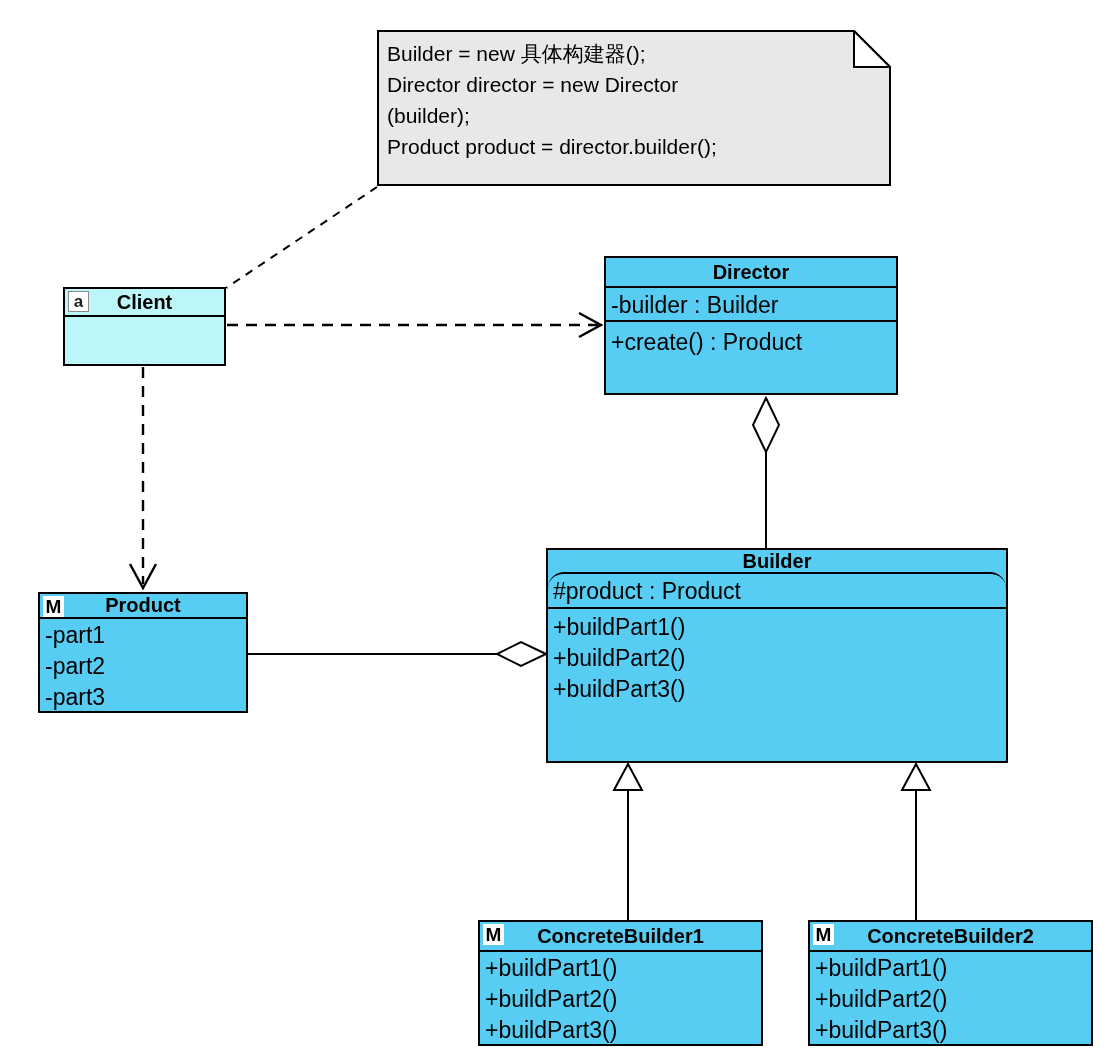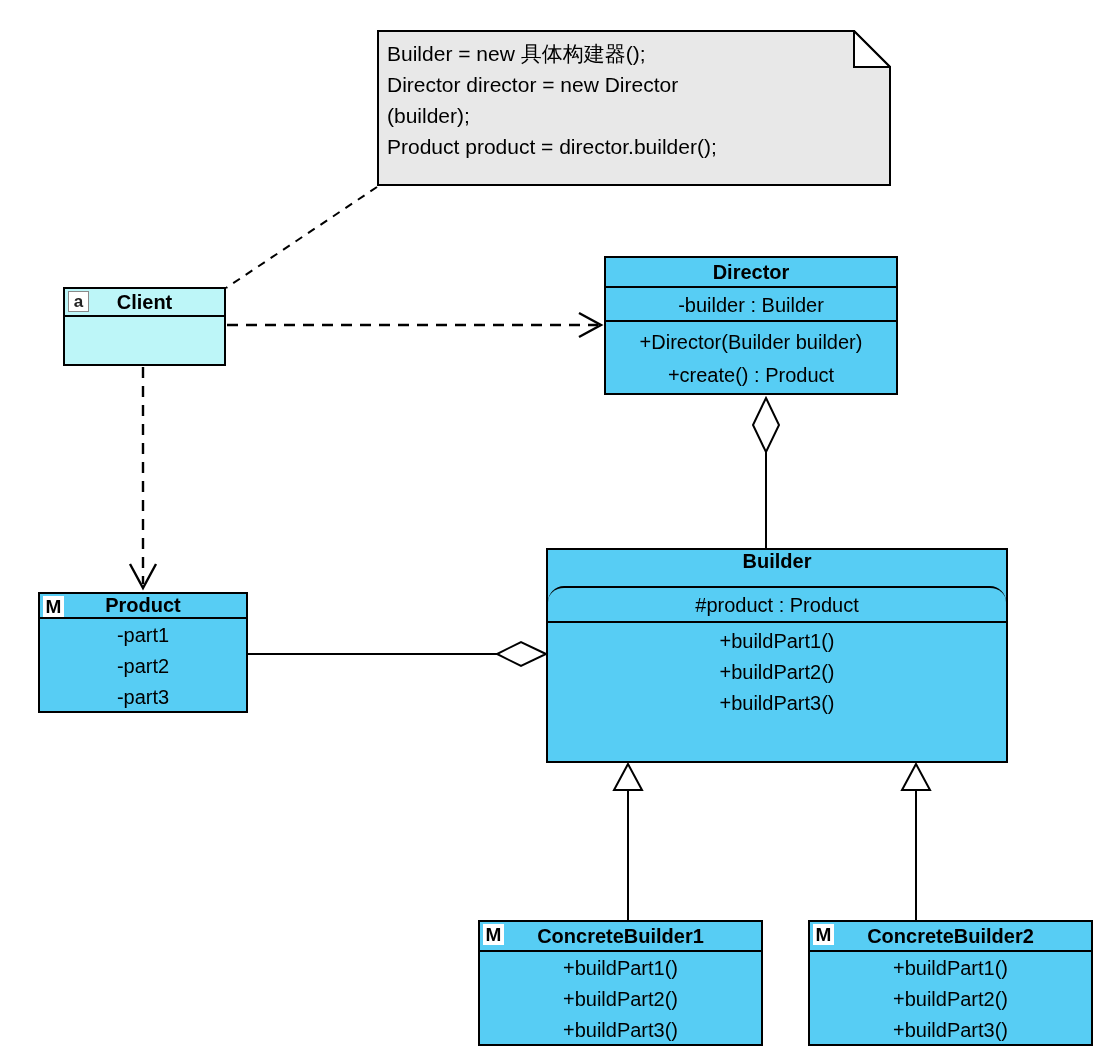--- a/index.html
+++ b/index.html
@@ -53,21 +53,21 @@
     font-size: 20px;
     white-space: nowrap;
     overflow: visible;
   }
   .cmp {
     border-top: 2px solid var(--line-color, #000);
     box-sizing: border-box;
     padding: 1px 5px 0 5px;
     overflow: visible;
   }
-  .member { font-size: 20px; line-height: 31px; white-space: nowrap; text-align: center; }
+  .member { font-size: 23px; line-height: 31px; white-space: nowrap; }
 
   .badge {
     position: absolute;
     left: 3px; top: 2px;
     width: 21px; height: 21px;
     line-height: 21px;
     text-align: center;
     font-weight: bold;
     background: #ffffff;
   }
@@ -84,21 +84,21 @@
   #director .cmp-attrs { height: 34px; }
   #director .cmp-attrs .member { line-height: 32px; }
   #director .cmp-methods { height: 73px; padding-top: 4px; }
   #director .cmp-methods .member { line-height: 33px; }
 
   #product  { left: 38px;  top: 592px; width: 210px; height: 121px; }
   #product .title-row { height: 23px; line-height: 23px; }
   #product .cmp-attrs { height: 94px; }
 
   #builder  { left: 546px; top: 548px; width: 462px; height: 215px; }
-  #builder .title-row { height: 36px; line-height: 22px; }
+  #builder .title-row { height: 22px; line-height: 22px; }
   #builder .cmp-attrs { height: 35px; border-radius: 16px; }
   #builder .cmp-attrs .member { line-height: 32px; }
   #builder .cmp-methods { height: 154px; padding-top: 3px; }
 
   #concrete-builder-1 { left: 478px; top: 920px; width: 285px; height: 126px; }
   #concrete-builder-1 .title-row { height: 28px; line-height: 28px; }
   #concrete-builder-1 .cmp-methods { height: 94px; }
 
   #concrete-builder-2 { left: 808px; top: 920px; width: 285px; height: 126px; }
   #concrete-builder-2 .title-row { height: 28px; line-height: 28px; }
@@ -168,21 +168,20 @@
   </div>
 
   <div id="director" class="class-box">
     <div class="title-row">
       <span>Director</span>
     </div>
     <div class="cmp cmp-attrs">
       <div class="member">-builder : Builder</div>
     </div>
     <div class="cmp cmp-methods">
-      <div class="member">+Director(Builder builder)</div>
       <div class="member">+create() : Product</div>
     </div>
   </div>
 
   <div id="product" class="class-box">
     <div class="title-row">
       <span class="badge badge-m">M</span>
       <span>Product</span>
     </div>
     <div class="cmp cmp-attrs">

